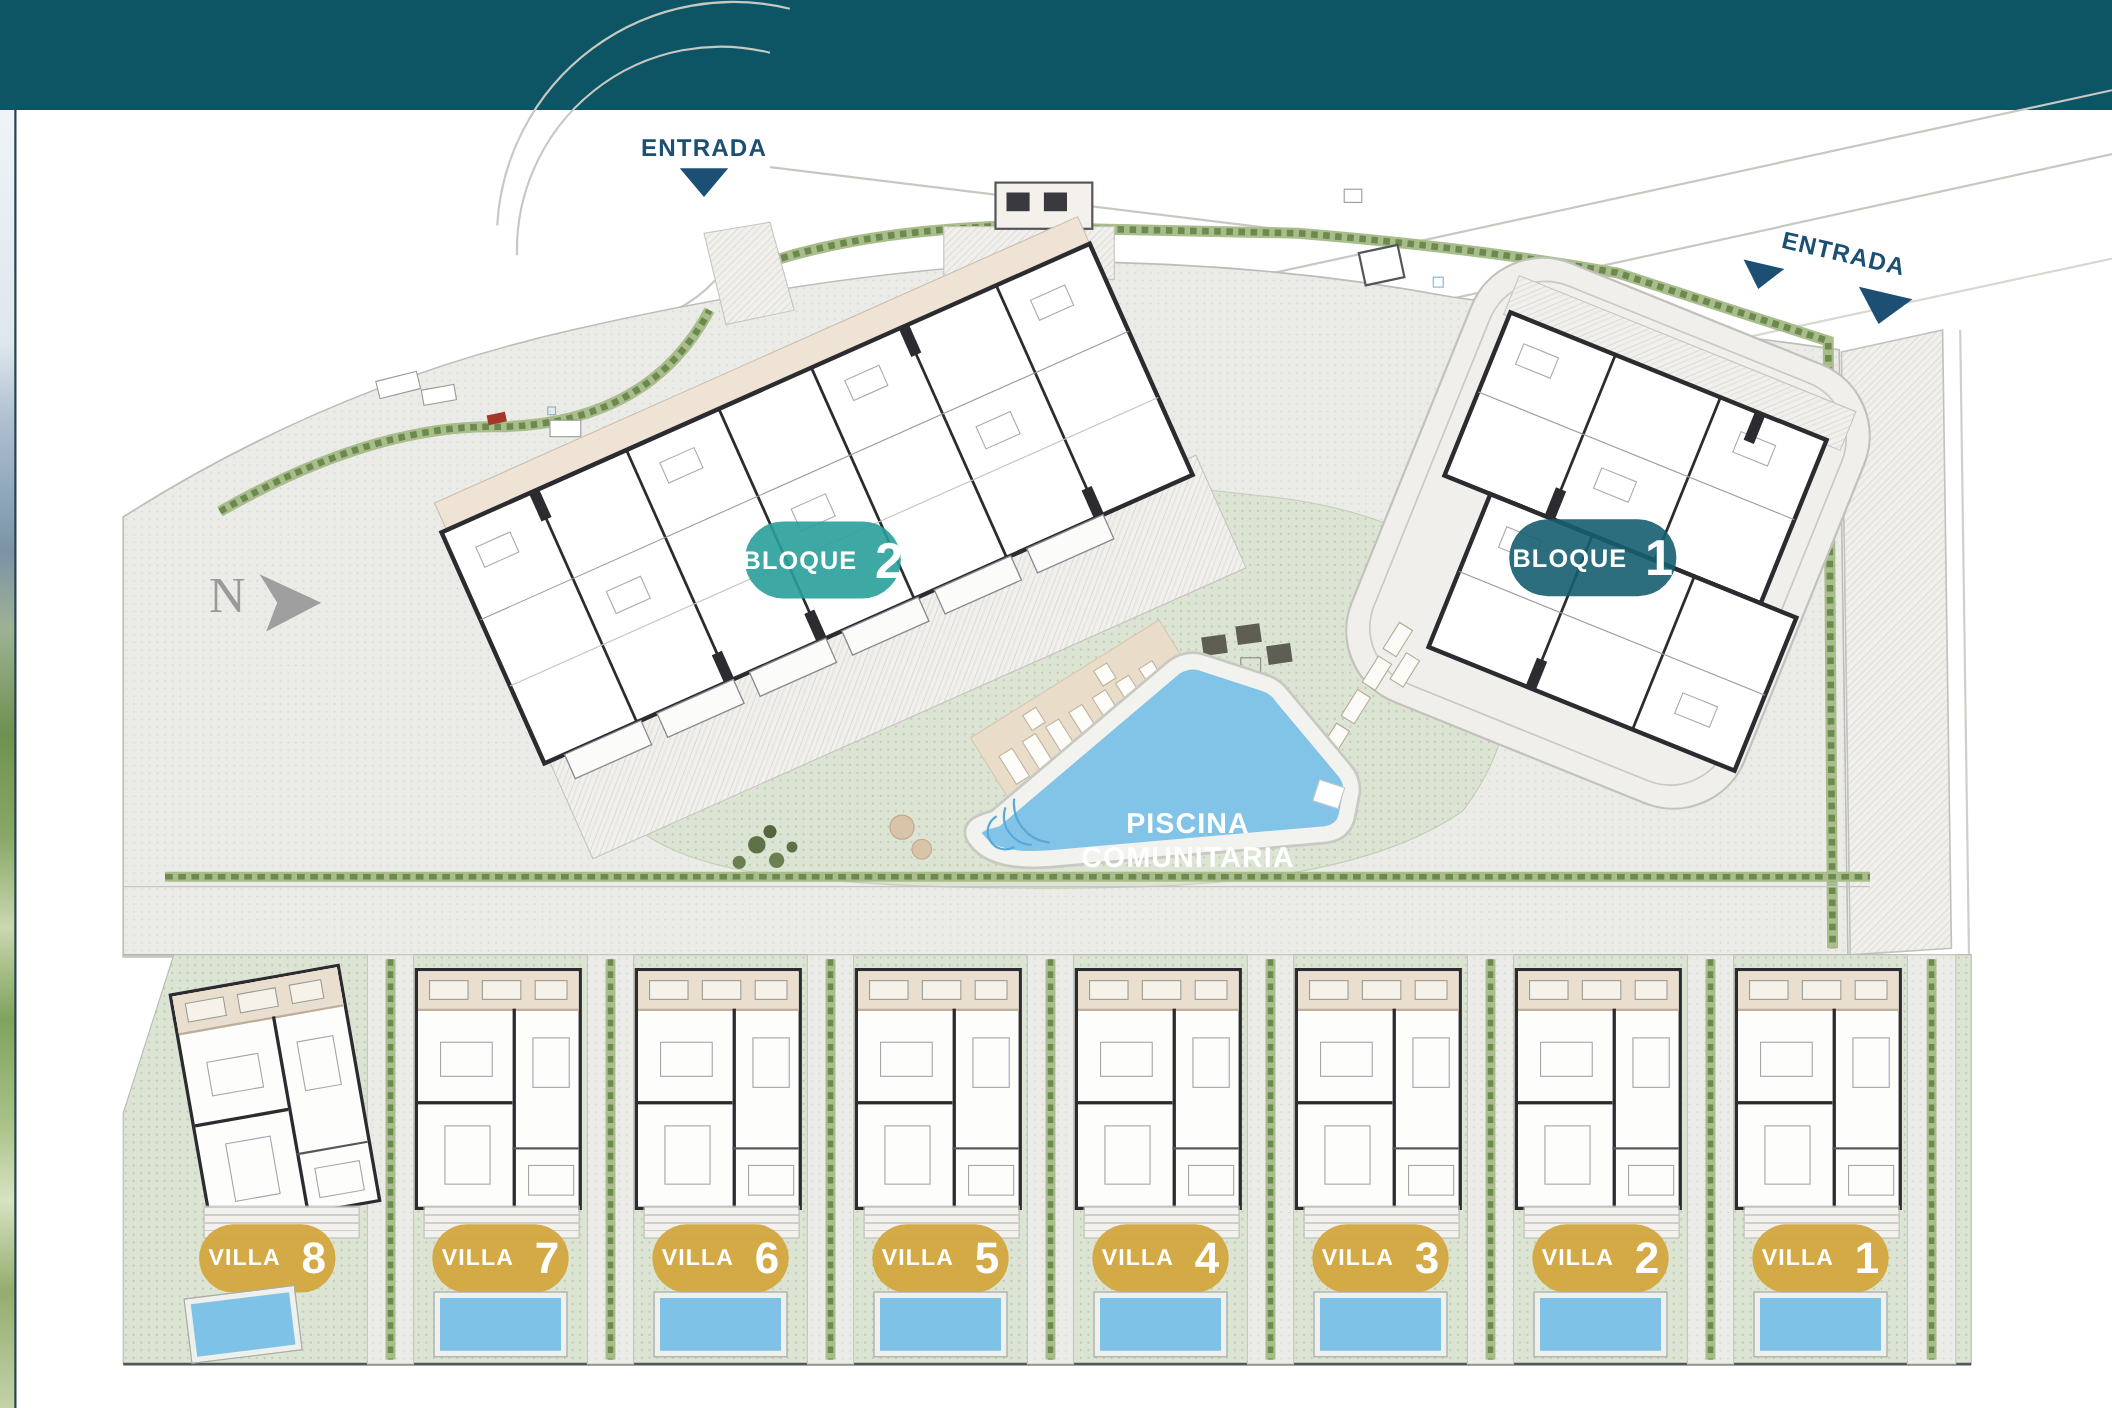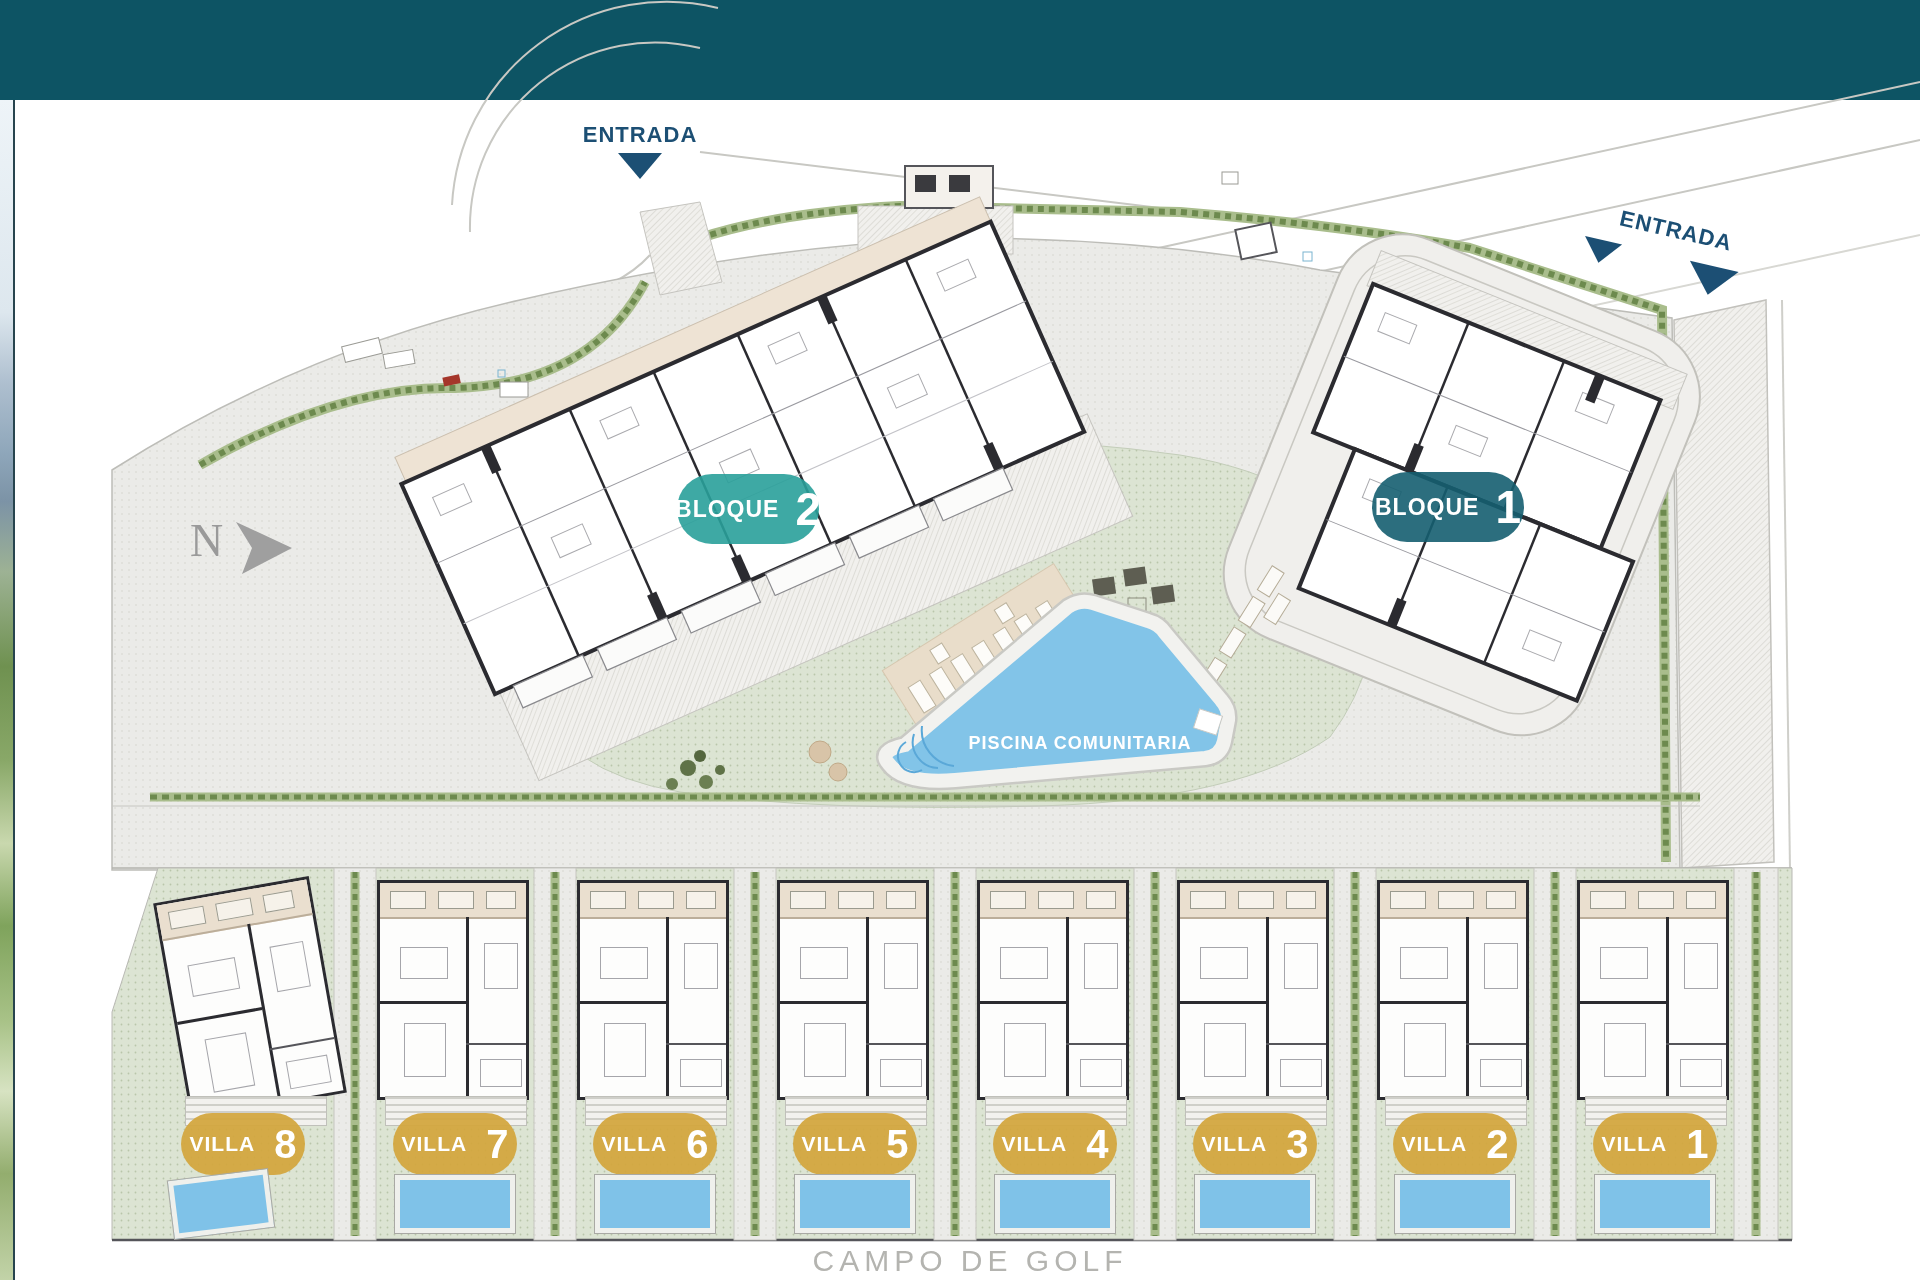--- a/index.html
+++ b/index.html
@@ -11,21 +11,21 @@
   
   .photo{left:0;top:100px;width:14px;height:1180px;
     background:linear-gradient(180deg,#eef4f8 0%,#dde7ee 18%,#aebfcf 24%,#8ea6ba 30%,#7c93a6 34%,#9db294 40%,#6f9150 48%,#89a868 56%,#c9d8ae 63%,#7fa35c 70%,#a8c287 78%,#d7e3c2 84%,#93ad6e 91%,#c2d3a8 100%);}
   .photoedge{left:13px;top:100px;width:2px;height:1180px;background:#27444e;}
   
   .lbl{color:#1c4f74;font-weight:bold;letter-spacing:1px;}
   .tri{width:0;height:0;border-left:22px solid transparent;border-right:22px solid transparent;border-top:26px solid #1c4f74;}
   .badge{display:flex;align-items:center;justify-content:center;gap:16px;color:#fff;border-radius:40px;}
   .badge .bword{font-weight:bold;font-size:23px;letter-spacing:1px;}
   .badge .bnum{font-weight:bold;font-size:46px;line-height:1;}
-  .poollbl{color:#fff;font-weight:bold;font-size:18px;letter-spacing:1px;text-align:center;}
+  .poollbl{color:#fff;font-weight:bold;font-size:26px;letter-spacing:1px;text-align:center;}
   .golflbl{color:#b4b4b0;font-weight:300;font-size:30px;letter-spacing:5px;text-align:center;}
   .north-n{font-family:"Liberation Serif", serif;font-size:46px;color:#9a9a9a;}
   
   .villa{position:absolute;top:868px;width:200px;height:372px;}
   .vplan{position:absolute;left:22px;top:12px;width:152px;height:220px;background:#fdfdfc;border:3px solid #2b2b30;box-sizing:border-box;}
   .vterr{position:absolute;left:0;top:0;right:0;height:34px;background:#eadfcf;border-bottom:2px solid #bcae9a;}
   .vf1{position:absolute;left:10px;top:8px;width:34px;height:16px;border:1px solid #9a9a8e;background:#f6f2ea;}
   .vf2{position:absolute;left:58px;top:8px;width:34px;height:16px;border:1px solid #9a9a8e;background:#f6f2ea;}
   .vf3{position:absolute;left:106px;top:8px;width:28px;height:16px;border:1px solid #9a9a8e;background:#f6f2ea;}
   .vw1{position:absolute;left:86px;top:34px;width:3px;bottom:0;background:#2b2b30;}
@@ -478,15 +478,14 @@
         <div class="vg4"></div>
       </div>
     <div class="vstripes"></div>
     <div class="vbadge">
         <span class="vword">VILLA</span>
         <span class="vnum">1</span>
       </div>
     <div class="vpool"></div>
   </div>
 
-  <div class="abs golflbl" style="left:810px;top:1244px;width:320px;">CAMPO DE GOLF</div>
 
 </div>
 
 </body></html>

